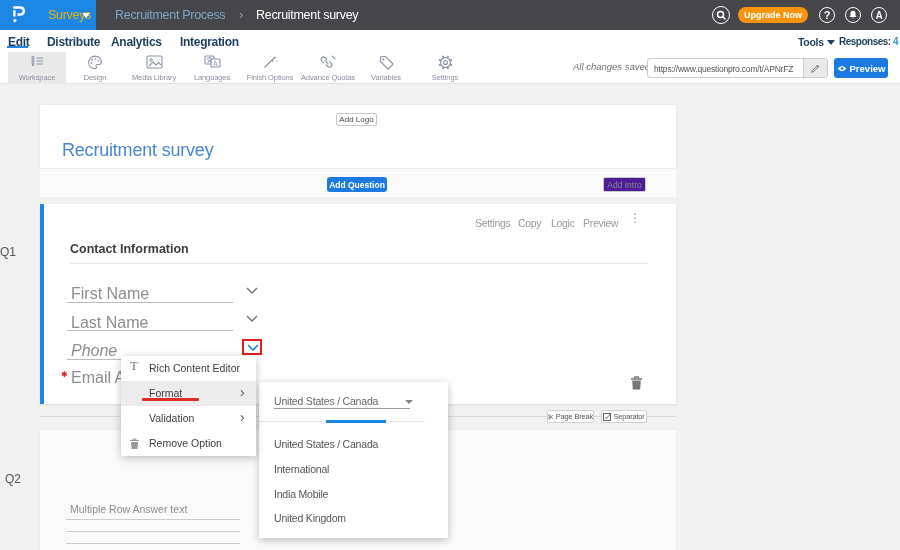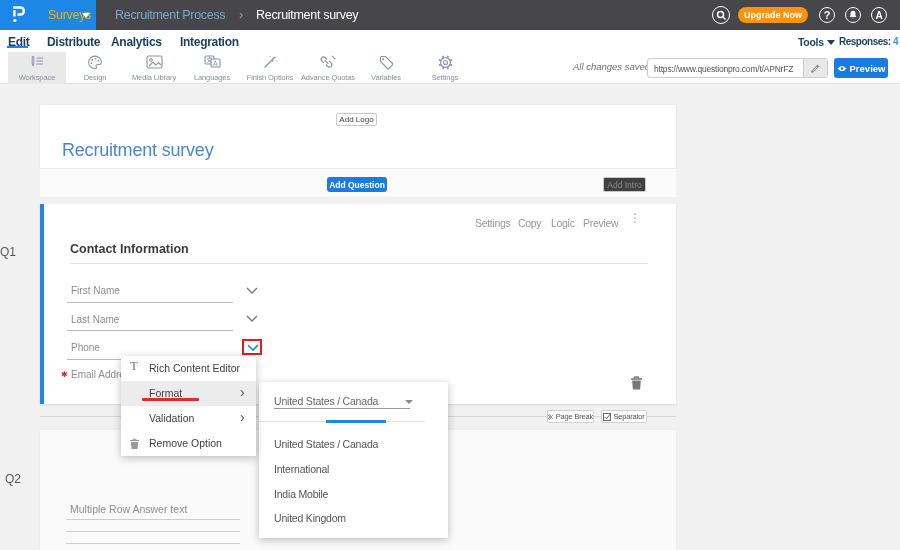--- a/index.html
+++ b/index.html
@@ -37,29 +37,29 @@
 .urltext { position:absolute; left:6px; top:4.5px; font-size:8.5px; letter-spacing:-0.2px; color:#555; white-space:nowrap; overflow:hidden; width:148px; }
 .pencilbox { position:absolute; right:0; top:0; width:24px; height:18px; background:#e9e9e9; border-left:1px solid #ccc; border-radius:0 2px 2px 0; display:flex; align-items:center; justify-content:center; }
 .previewbtn { position:absolute; left:834px; top:6px; width:54px; height:20px; background:#1c7be0; border-radius:3px; color:#fff; font-size:9.5px; font-weight:bold; display:flex; align-items:center; justify-content:center; gap:3px; }
 
 
 .hcard { position:absolute; left:40px; top:105px; width:636px; height:63px; background:#fff; box-shadow:0 0 2px rgba(0,0,0,.08); }
 .addlogo { position:absolute; left:336px; top:113px; width:41px; height:13px; background:#fff; border:1px solid #c9c9c9; border-radius:2px; font-size:8px; color:#444; display:flex; align-items:center; justify-content:center; }
 .stitle { position:absolute; left:62px; top:140px; font-size:18px; letter-spacing:-0.2px; color:#4a86d1; }
 .band { position:absolute; left:40px; top:168px; width:636px; height:29px; background:#fbfbfb; border-top:1px solid #ececec; }
 .addq { position:absolute; left:327px; top:177px; width:60px; height:15px; background:#1c7be0; border-radius:3px; color:#fff; font-size:8.5px; font-weight:bold; display:flex; align-items:center; justify-content:center; }
-.addintro { position:absolute; left:603px; top:177px; width:43px; height:15px; background:#404040; border:1px solid #c9c9c9; border-radius:2px; color:#8a8a8a; font-size:8.5px; display:flex; align-items:center; justify-content:center; }
+.addintro { position:absolute; left:603px; top:177px; width:43px; height:15px; background:#4c1d95; border:1px solid #c9c9c9; border-radius:2px; color:#8a8a8a; font-size:8.5px; display:flex; align-items:center; justify-content:center; }
 
 .q1card { position:absolute; left:40px; top:204px; width:636px; height:200px; background:#fff; border-left:4px solid #1c87e5; box-shadow:0 1px 2px rgba(0,0,0,.1); }
 .qlabel { position:absolute; font-size:12px; color:#555; }
 .qact { position:absolute; top:217px; font-size:10.5px; letter-spacing:-0.3px; color:#999; }
 .vdots { position:absolute; left:629px; top:216px; color:#999; font-size:12px; letter-spacing:0; line-height:5px; }
 .cinfo { position:absolute; left:70px; top:242px; font-size:12.5px; font-weight:bold; color:#3c3c3c; }
 .cinfo-line { position:absolute; left:70px; top:263px; width:578px; height:1px; background:#e4e4e4; }
-.frow-text { position:absolute; left:71px; font-size:10px; color:#8d8d8d; }
+.frow-text { position:absolute; left:71px; font-size:16px; color:#8d8d8d; }
 .frow-line { position:absolute; left:67px; width:166px; height:1px; background:#bbb; }
 .chev { position:absolute; left:246px; width:12px; height:7px; }
 .redbox { position:absolute; left:242px; top:339px; width:20px; height:16px; border:2.5px solid #e51c1c; }
 .star { position:absolute; left:61px; top:370px; color:#e02020; font-size:8px; }
 
 .trash1 { position:absolute; left:630px; top:376px; }
 
 .pbline { position:absolute; left:40px; top:416px; width:636px; height:1px; background:#d8d8d8; }
 .pbbtn { position:absolute; top:410px; height:13px; background:#fff; border:1px solid #d0d0d0; border-radius:2px; font-size:7.5px; letter-spacing:-0.2px; color:#555; display:flex; align-items:center; justify-content:center; gap:2px; white-space:nowrap; }
 
@@ -238,21 +238,21 @@
   <svg class="chev" style="top:287px;" viewBox="0 0 12 7">
       <path d="M1 1 L6 6 L11 1" fill="none" stroke="#777" stroke-width="1.4"></path>
     </svg>
 
   <div class="frow-text" style="top:314px;">Last Name</div>
   <div class="frow-line" style="top:330px;"></div>
   <svg class="chev" style="top:315px;" viewBox="0 0 12 7">
       <path d="M1 1 L6 6 L11 1" fill="none" stroke="#777" stroke-width="1.4"></path>
     </svg>
 
-  <div class="frow-text" style="top:342px;">Phone</div>
+  <div class="frow-text" style="top:342px;font-style:italic;">Phone</div>
   <div class="frow-line" style="top:359px;width:112px;"></div>
   <div class="redbox"></div>
   <svg class="chev" style="left:246.5px;top:344px;" viewBox="0 0 12 7">
       <path d="M1 1 L6 6 L11 1" fill="none" stroke="#1c87e5" stroke-width="1.6"></path>
     </svg>
 
   <div class="star">✱</div>
   <div class="frow-text" style="top:369px;">Email Addre</div>
 
   <div class="trash1"><svg width="13" height="14" viewBox="0 0 13 14">

